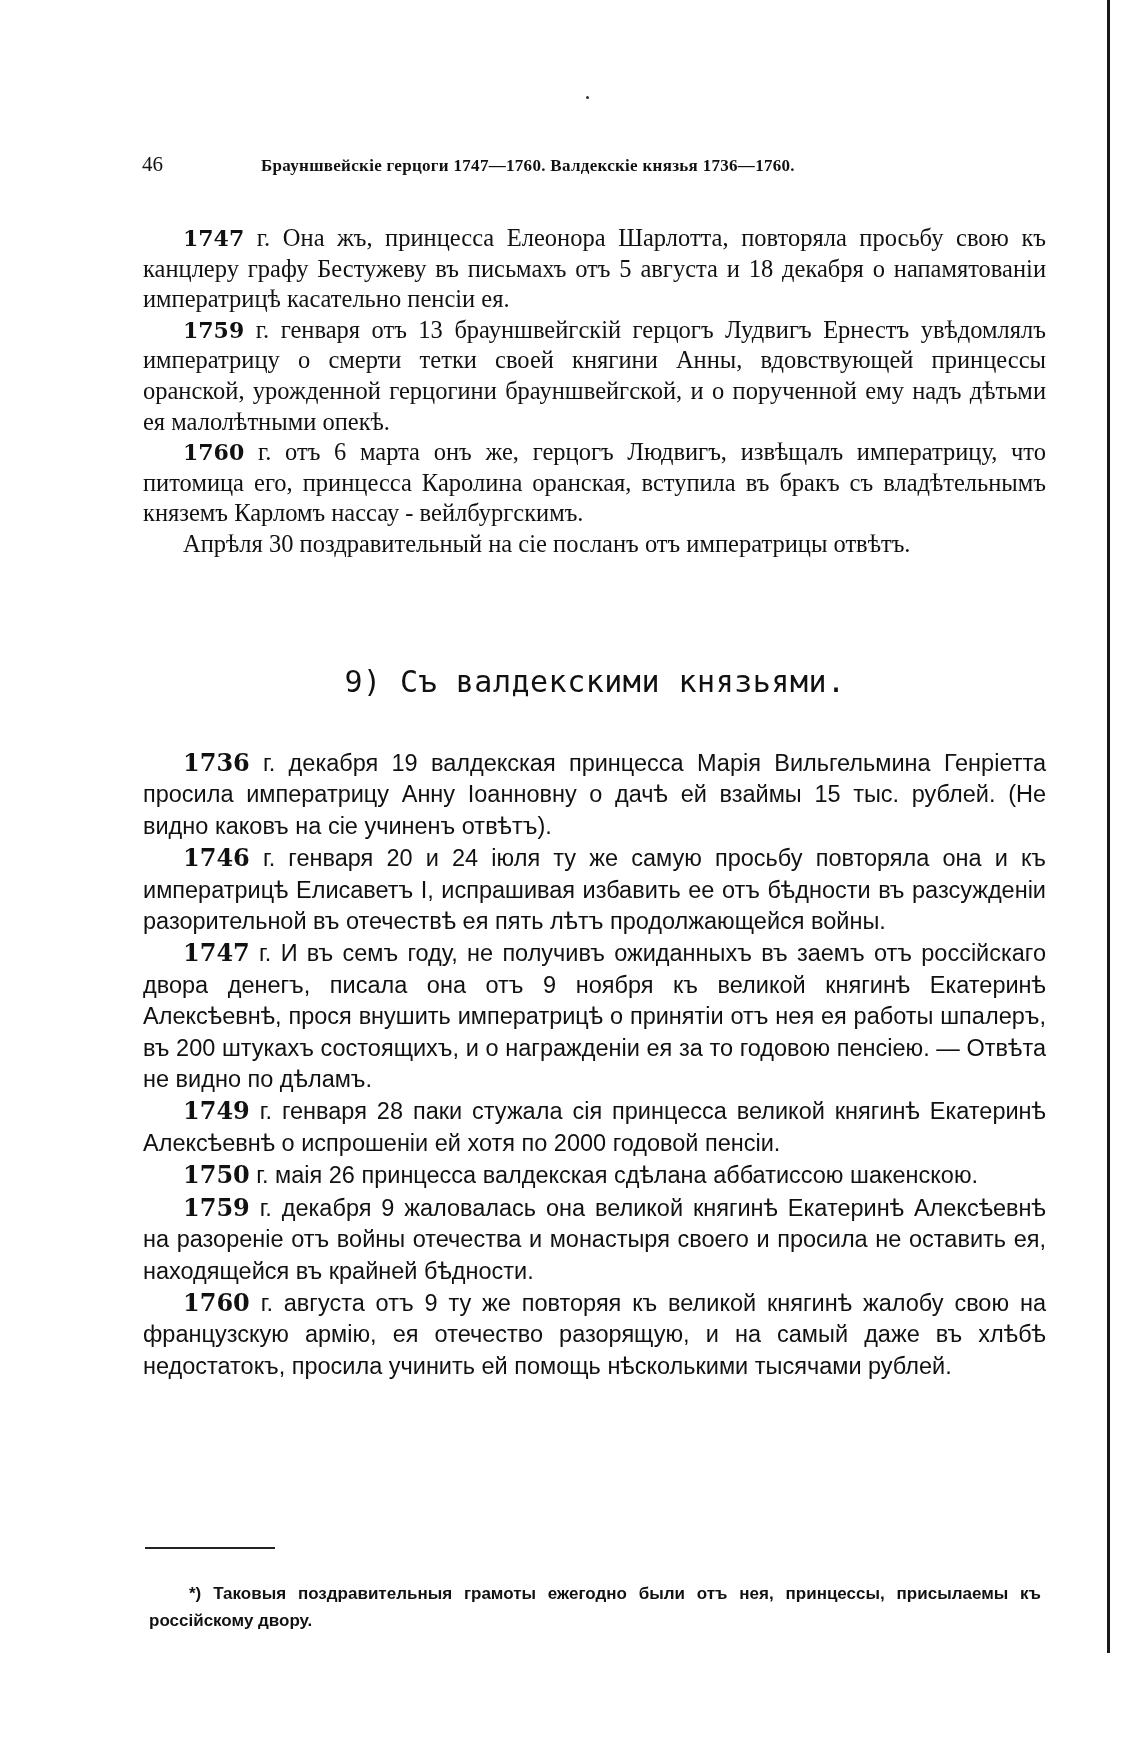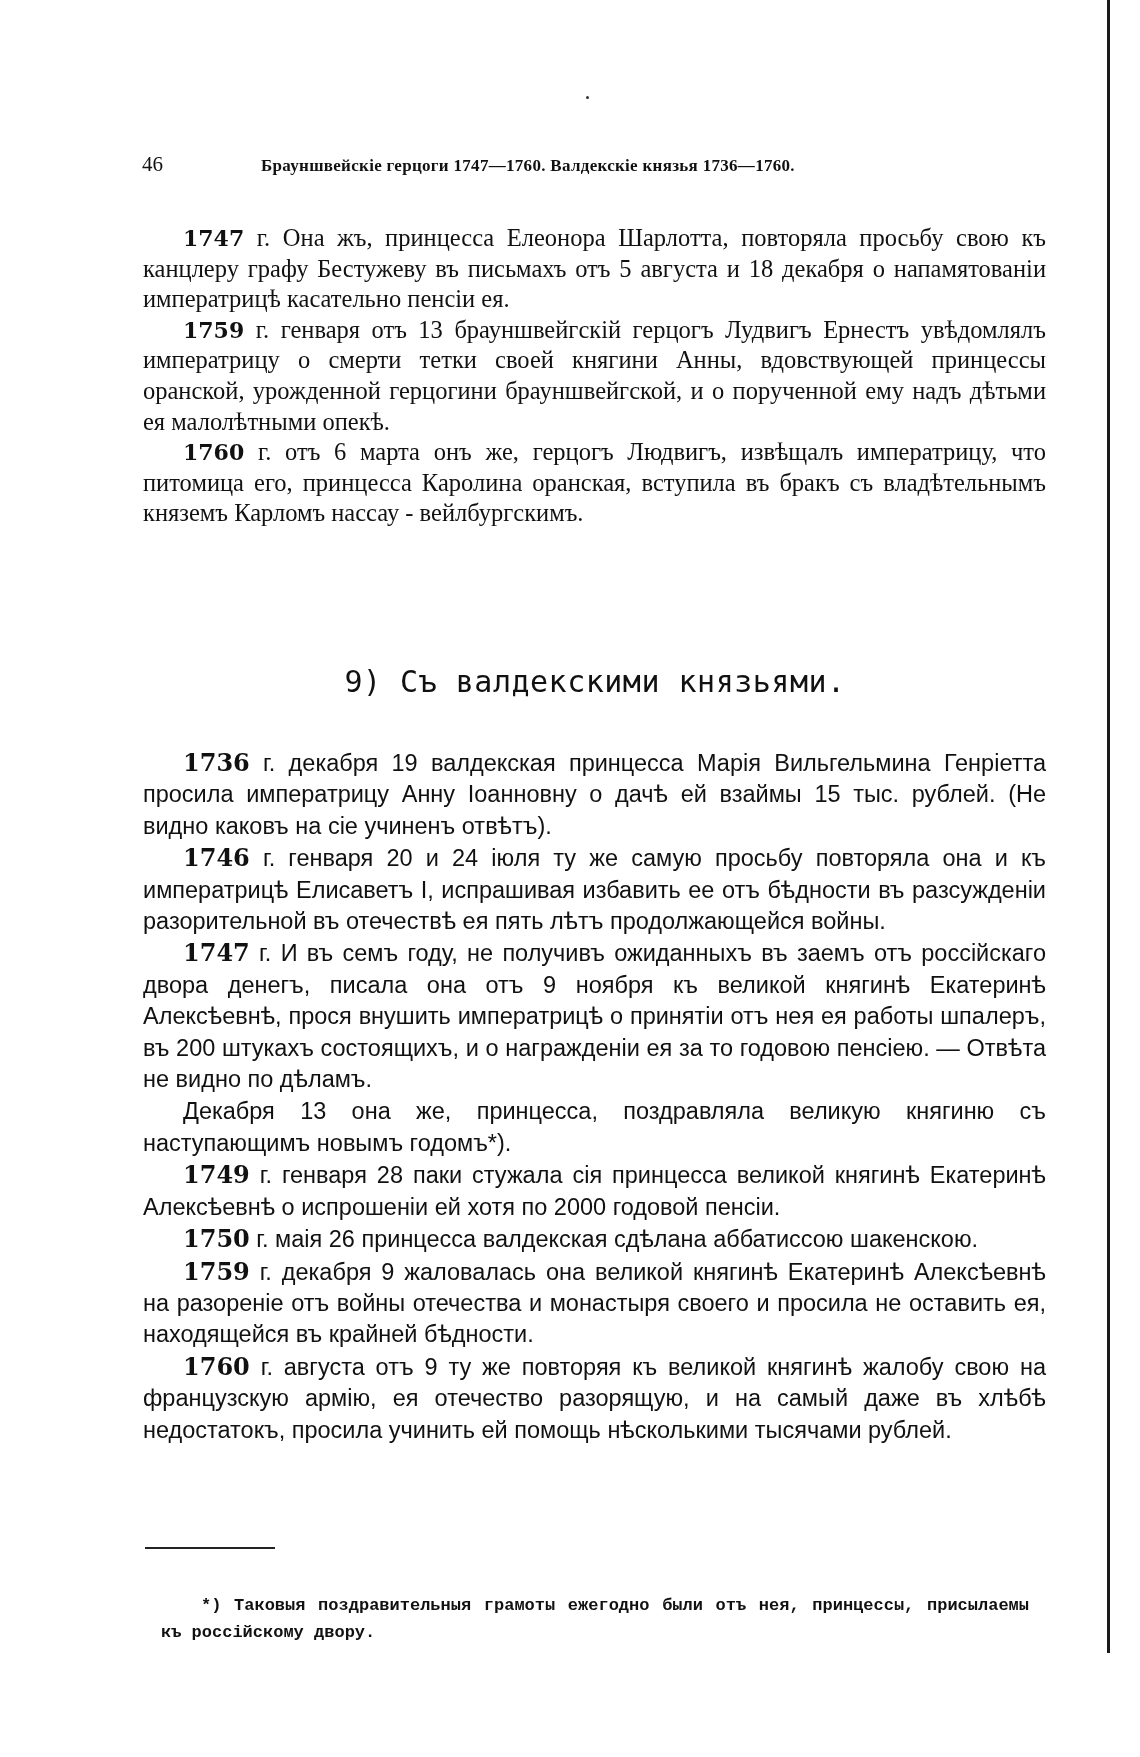--- a/index.html
+++ b/index.html
@@ -100,49 +100,48 @@
       left: 145px;
       top: 1576px;
       width: 900px;
       font-family: "Liberation Sans", sans-serif;
       font-size: 17px;
       line-height: 27px;
       font-weight: bold;
       text-align: justify;
     }
     .footnote p {
-      margin: 16px;
+      margin: 4px;
       text-indent: 40px;
-      font-family: Liberation Mono, monospace;
     }
   </style>
 </head>
 <body>
 
 <div class="page-border"></div>
 <div class="speck" style="left:586px;top:96px;"></div>
 
 <div class="running-head">
   <span class="page-num">46</span>
   <span class="head-title">Брауншвейскіе герцоги 1747—1760. Валдекскіе князья 1736—1760.</span>
 </div>
 
 <div class="body-text sec1">
   <p><span class="yr">1747</span><span> г. Она жъ, принцесса Елеонора Шарлотта, повторяла просьбу свою къ канцлеру графу Бестужеву въ письмахъ отъ 5 августа и 18 декабря о напамятованіи императрицѣ касательно пенсіи ея.</span></p>
   <p><span class="yr">1759</span><span> г. генваря отъ 13 брауншвейгскій герцогъ Лудвигъ Ернестъ увѣдомлялъ императрицу о смерти тетки своей княгини Анны, вдовствующей принцессы оранской, урожденной герцогини брауншвейгской, и о порученной ему надъ дѣтьми ея малолѣтными опекѣ.</span></p>
   <p><span class="yr">1760</span><span> г. отъ 6 марта онъ же, герцогъ Людвигъ, извѣщалъ императрицу, что питомица его, принцесса Каролина оранская, вступила въ бракъ съ владѣтельнымъ княземъ Карломъ нассау - вейлбургскимъ.</span></p>
+  <p><span class="yr"></span><span>Апрѣля 30 поздравительный на сіе посланъ отъ императрицы отвѣтъ.</span></p>
 </div>
 
 <div class="section-heading">9) Съ валдекскими князьями.</div>
 
 <div class="body-text sec2">
   <p><span class="yr">1736</span><span> г. декабря 19 валдекская принцесса Марія Вильгельмина Генріетта просила императрицу Анну Іоанновну о дачѣ ей взаймы 15 тыс. рублей. (Не видно каковъ на сіе учиненъ отвѣтъ).</span></p>
   <p><span class="yr">1746</span><span> г. генваря 20 и 24 іюля ту же самую просьбу повторяла она и къ императрицѣ Елисаветъ I, испрашивая избавить ее отъ бѣдности въ разсужденіи разорительной въ отечествѣ ея пять лѣтъ продолжающейся войны.</span></p>
   <p><span class="yr">1747</span><span> г. И въ семъ году, не получивъ ожиданныхъ въ заемъ отъ россійскаго двора денегъ, писала она отъ 9 ноября къ великой княгинѣ Екатеринѣ Алексѣевнѣ, прося внушить императрицѣ о принятіи отъ нея ея работы шпалеръ, въ 200 штукахъ состоящихъ, и о награжденіи ея за то годовою пенсіею. — Отвѣта не видно по дѣламъ.</span></p>
-  <p><span class="yr"></span><span>Декабря 13 она же, принцесса, поздравляла великую княгиню съ наступающимъ новымъ годомъ*).</span></p>
   <p><span class="yr">1749</span><span> г. генваря 28 паки стужала сія принцесса великой княгинѣ Екатеринѣ Алексѣевнѣ о испрошеніи ей хотя по 2000 годовой пенсіи.</span></p>
   <p><span class="yr">1750</span><span> г. маія 26 принцесса валдекская сдѣлана аббатиссою шакенскою.</span></p>
   <p><span class="yr">1759</span><span> г. декабря 9 жаловалась она великой княгинѣ Екатеринѣ Алексѣевнѣ на разореніе отъ войны отечества и монастыря своего и просила не оставить ея, находящейся въ крайней бѣдности.</span></p>
   <p><span class="yr">1760</span><span> г. августа отъ 9 ту же повторяя къ великой княгинѣ жалобу свою на французскую армію, ея отечество разорящую, и на самый даже въ хлѣбѣ недостатокъ, просила учинить ей помощь нѣсколькими тысячами рублей.</span></p>
 </div>
 
 <div class="footnote-rule"></div>
 <div class="footnote">
   <p>*) Таковыя поздравительныя грамоты ежегодно были отъ нея, принцессы, присылаемы къ россійскому двору.</p>
 </div>

